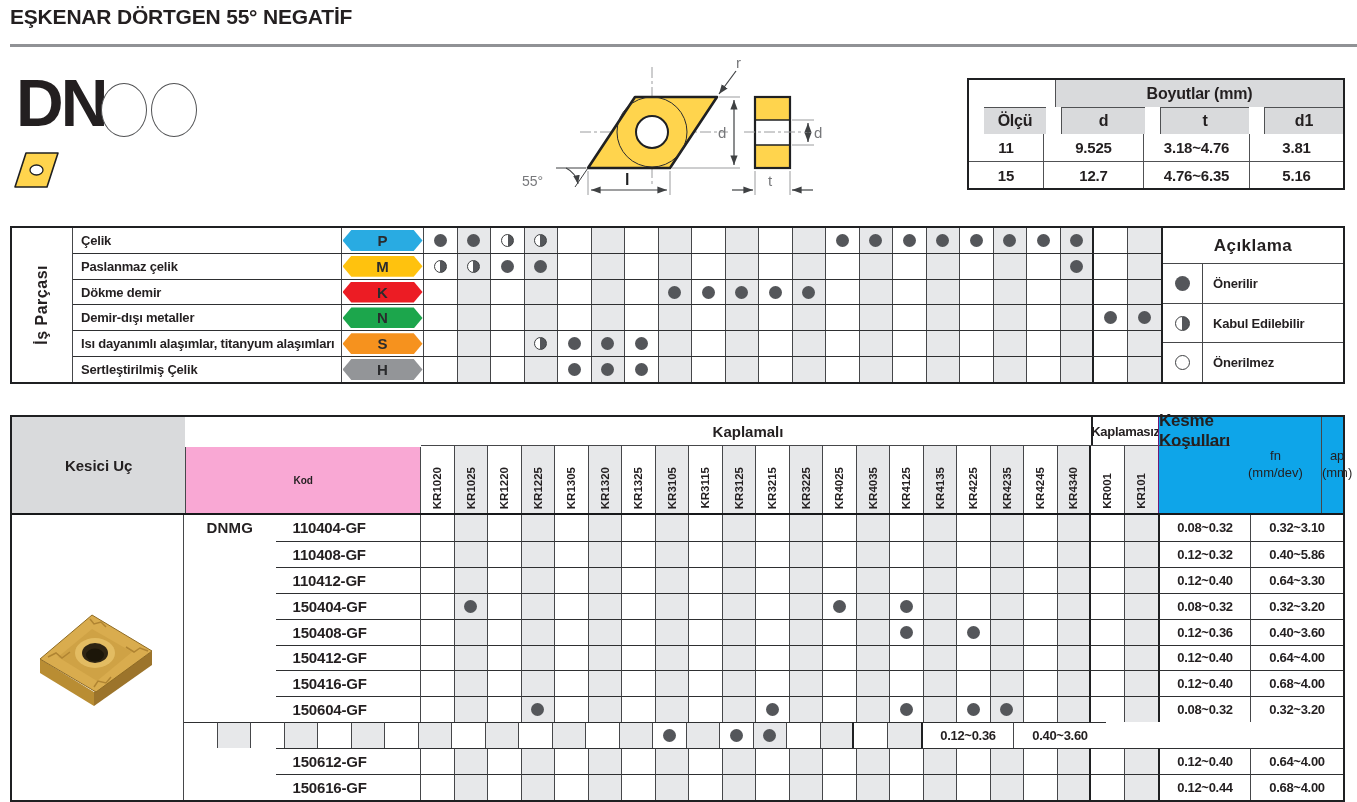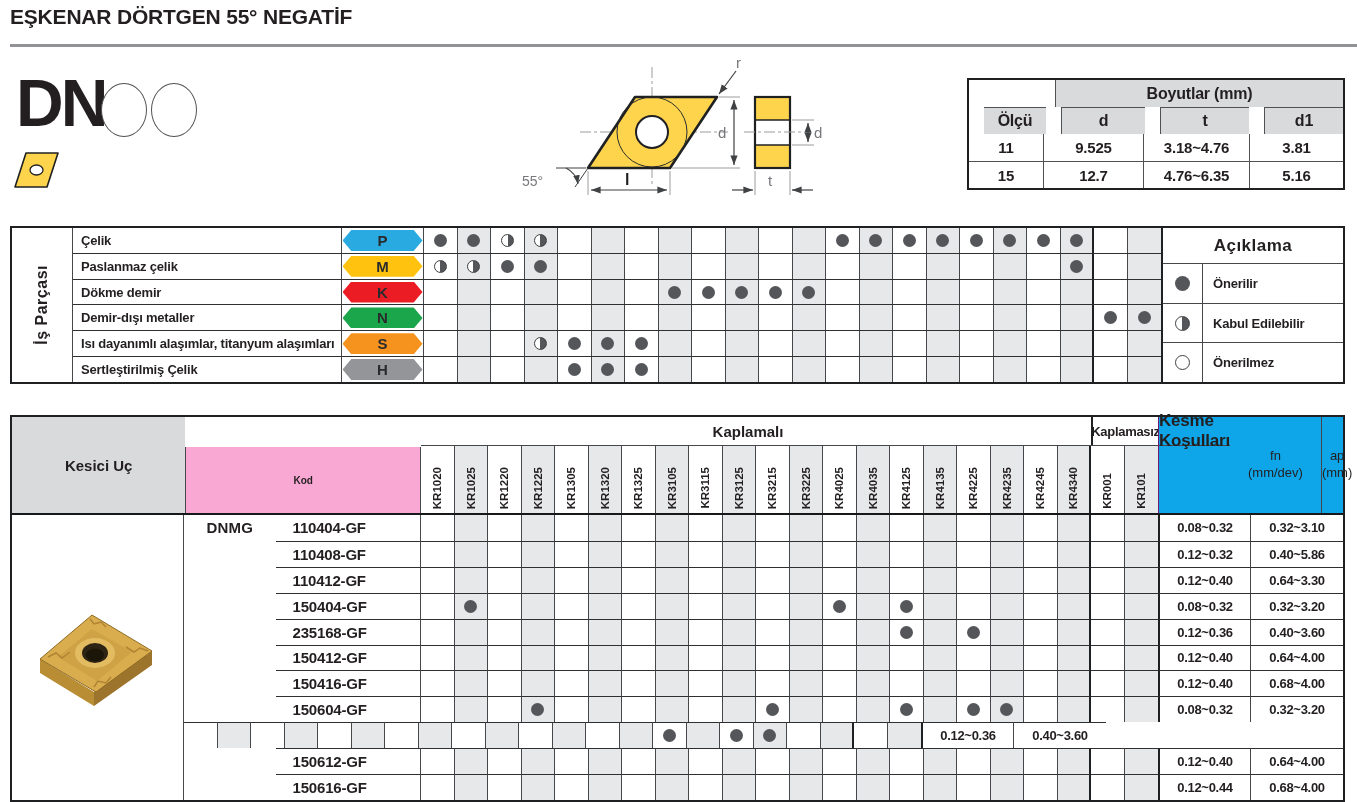--- a/index.html
+++ b/index.html
@@ -680,21 +680,21 @@
           <div class="gcell bt"></div>
           <div class="gcell alt thickr bt"></div>
           <div class="gcell bt"></div>
           <div class="gcell alt lastcol bt"></div>
           <div class="b-fn bt">0.08~0.32</div>
           <div class="b-ap bt">0.32~3.20</div>
         </div>
         <div class="b-row">
           <div class="b-kod">
             <div class="b-dnmg"></div>
-            <div class="b-code bt">235168-GF</div>
+            <div class="b-code bt">150408-GF</div>
           </div>
           <div class="gcell bt"></div>
           <div class="gcell alt bt"></div>
           <div class="gcell bt"></div>
           <div class="gcell alt bt"></div>
           <div class="gcell bt"></div>
           <div class="gcell alt bt"></div>
           <div class="gcell bt"></div>
           <div class="gcell alt bt"></div>
           <div class="gcell bt"></div>

